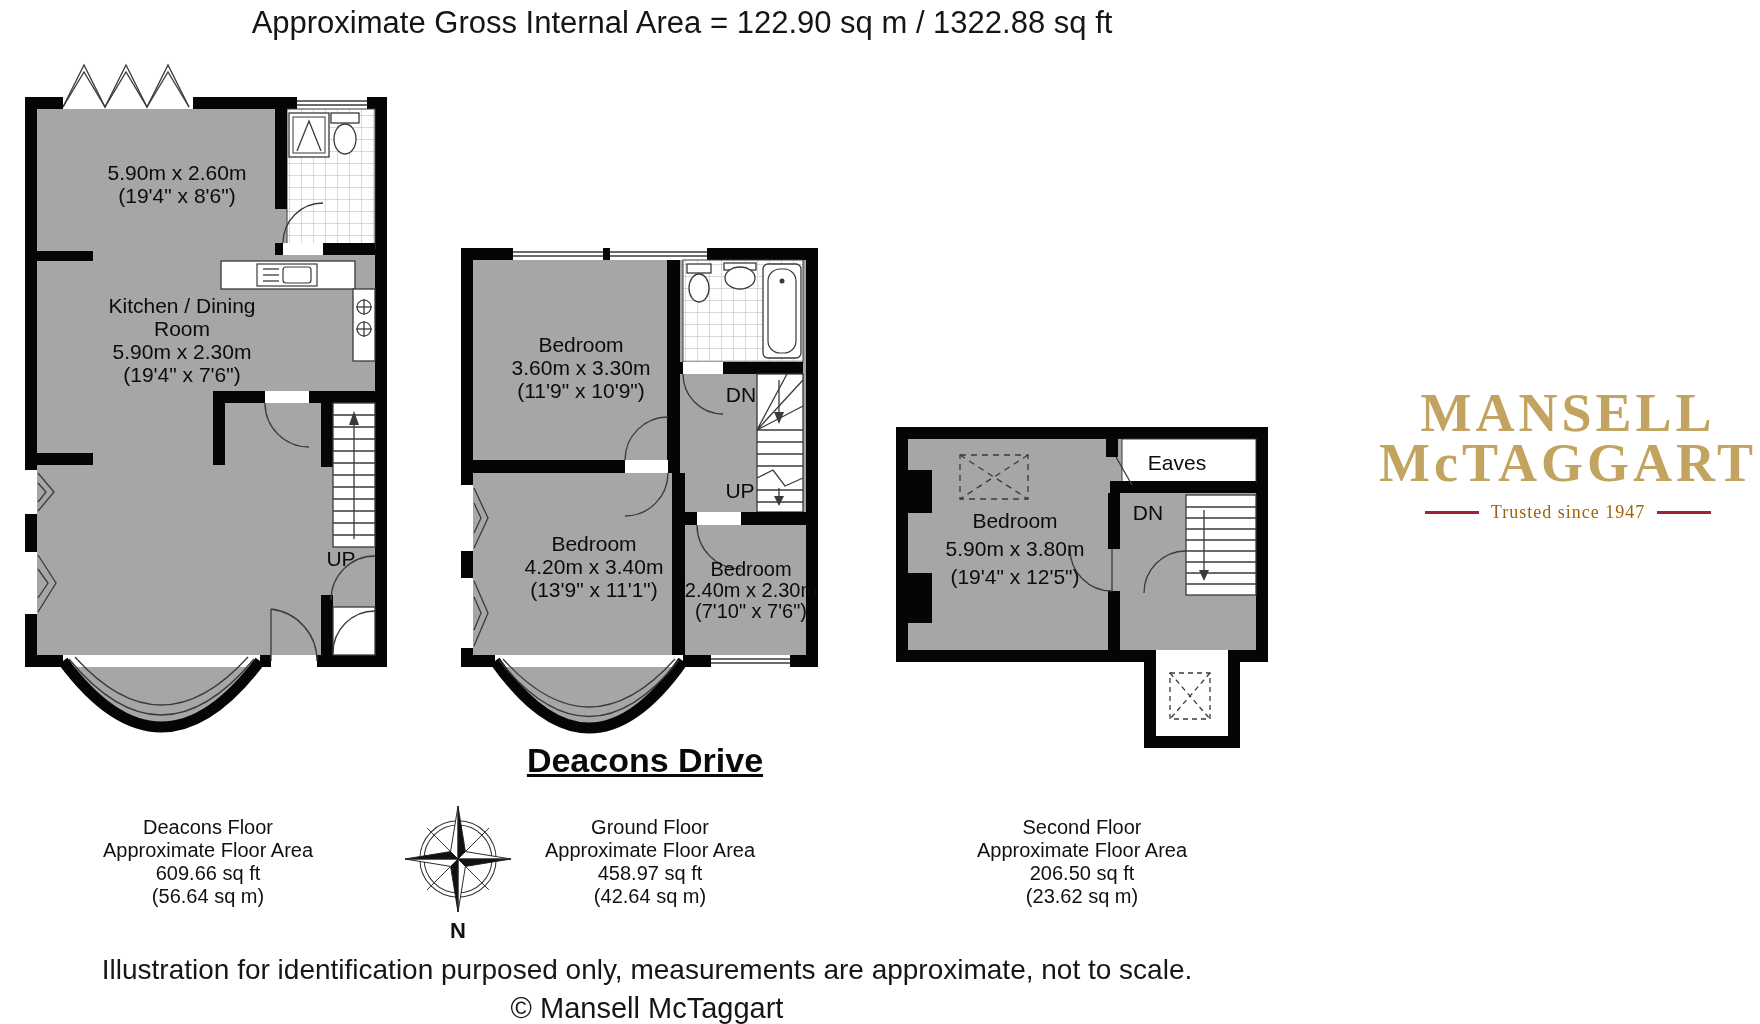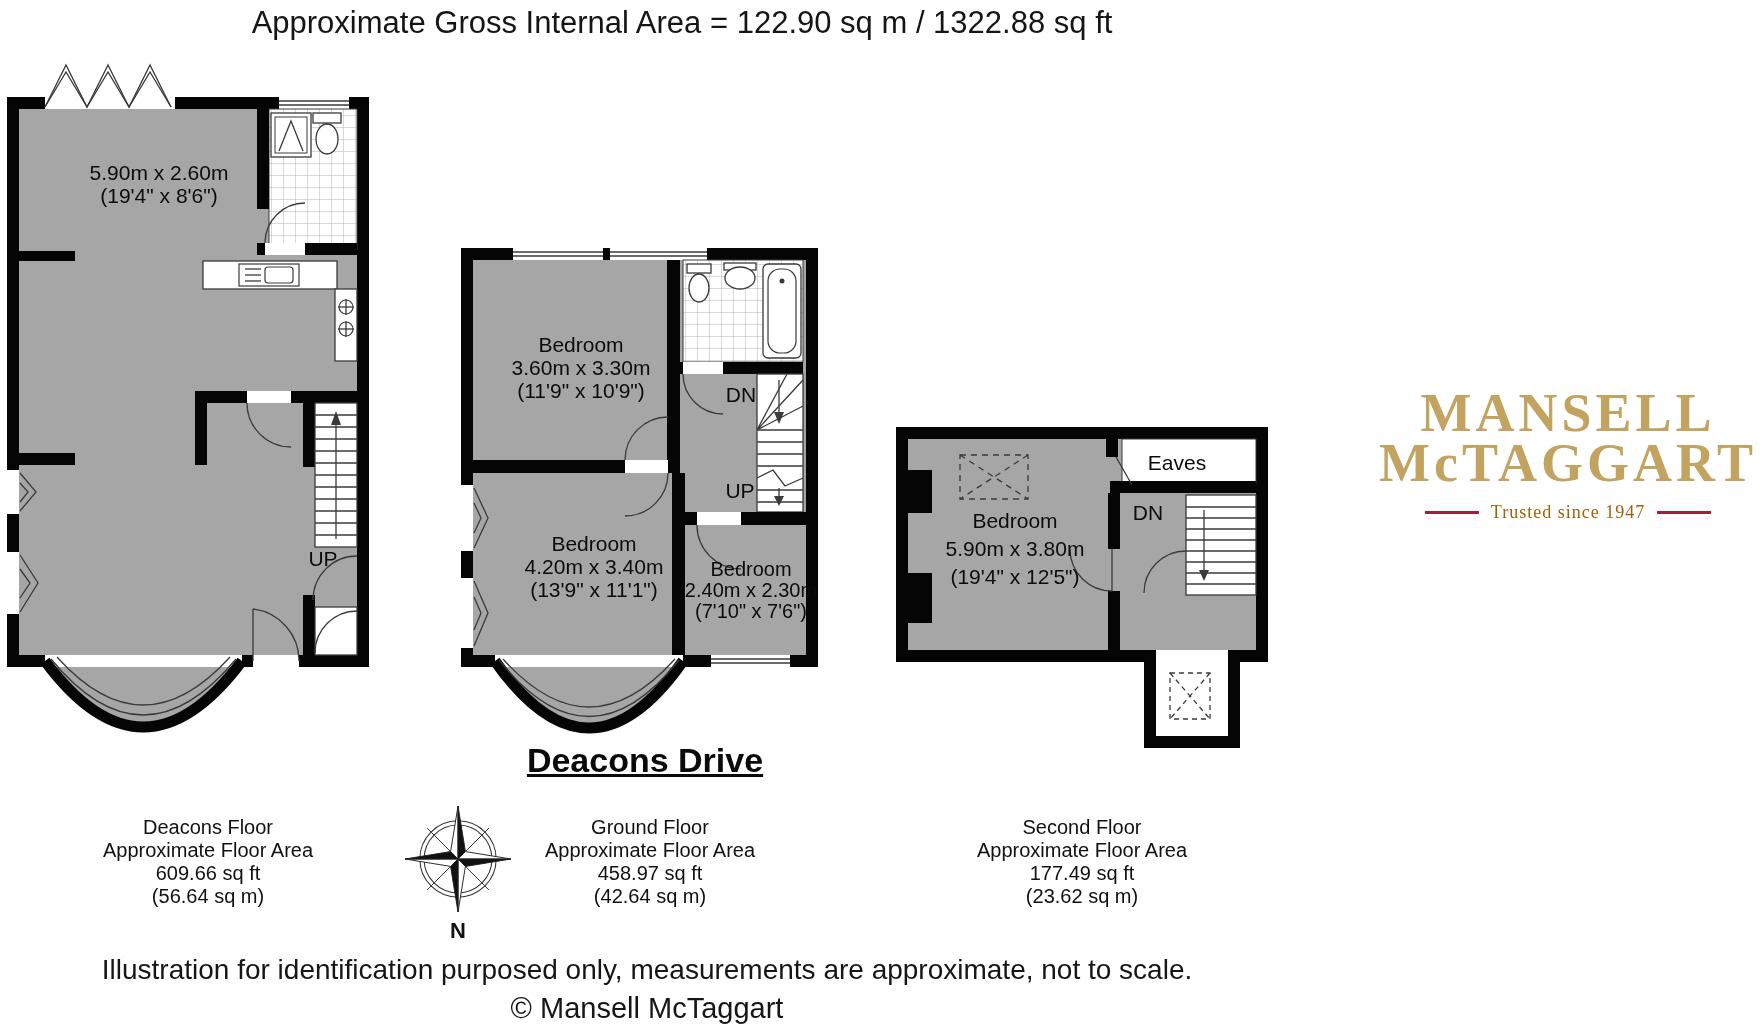--- a/index.html
+++ b/index.html
@@ -30,21 +30,21 @@
   .north{font-size:22px;color:#111;text-align:center;margin-top:2px;font-weight:bold;}
   svg .wall{fill:#050505;}
   svg .thin{stroke:#3a3a3a;stroke-width:1.3;fill:none;}
   svg .fix{fill:#ffffff;stroke:#3a3a3a;stroke-width:1.3;}
 </style>
 </head>
 <body>
 
 <div class="abs ctr title" style="left:650px;top:5px;margin-left:32px;">Approximate Gross Internal Area = 122.90 sq m / 1322.88 sq ft</div>
 
-<div class="plan" style="left:7px;top:55px;width:362px;height:690px;">
+<div class="plan" style="left:25px;top:55px;width:362px;height:690px;">
   <svg viewBox="0 0 362 690" width="362" height="690">
     <defs>
       <pattern id="tg" width="12" height="12" patternUnits="userSpaceOnUse">
         <rect width="12" height="12" fill="#ffffff"></rect>
         <path d="M12,0 H0 V12" fill="none" stroke="#b4b4b4" stroke-width="1"></path>
       </pattern>
     </defs>
 
     <path d="M38,600 Q136,744 235,600 Z" fill="#a6a6a6"></path>
 
@@ -161,20 +161,26 @@
     <g>
       <rect x="246" y="600" width="46" height="12" fill="#ffffff"></rect>
       <path class="thin" d="M246,554 A52 52 0 0 1 292,606"></path>
       <line class="thin" x1="246" y1="606" x2="246" y2="554"></line>
     </g>
   </svg>
   <div class="lbl" style="left:152px;top:106px;">
     <div>5.90m x 2.60m</div>
     <div>(19'4" x 8'6")</div>
   </div>
+  <div class="lbl" style="left:157px;top:239px;">
+    <div>Kitchen / Dining</div>
+    <div>Room</div>
+    <div>5.90m x 2.30m</div>
+    <div>(19'4" x 7'6")</div>
+  </div>
   <div class="lbl" style="left:316px;top:492px;">UP</div>
 </div>
 
 <div class="plan" style="left:457px;top:240px;width:373px;height:512px;">
   <svg viewBox="0 0 373 512" width="373" height="512">
     <defs>
       <pattern id="tf" width="12" height="12" patternUnits="userSpaceOnUse">
         <rect width="12" height="12" fill="#ffffff"></rect>
         <path d="M12,0 H0 V12" fill="none" stroke="#b4b4b4" stroke-width="1"></path>
       </pattern>
@@ -403,21 +409,21 @@
 </div>
 <div class="summary" style="left:650px;top:816px;">
   <div>Ground Floor</div>
   <div>Approximate Floor Area</div>
   <div>458.97 sq ft</div>
   <div>(42.64 sq m)</div>
 </div>
 <div class="summary" style="left:1082px;top:816px;">
   <div>Second Floor</div>
   <div>Approximate Floor Area</div>
-  <div>177.49 sq ft</div>
+  <div>206.50 sq ft</div>
   <div>(23.62 sq m)</div>
 </div>
 
 <div class="brand" style="left:1372px;top:388px;width:392px;">
   <div class="bl">MANSELL</div>
   <div class="bl">McTAGGART</div>
   <div class="tagrow">
     <span class="rule"></span>
     <span class="tag">Trusted since 1947</span>
     <span class="rule"></span>

